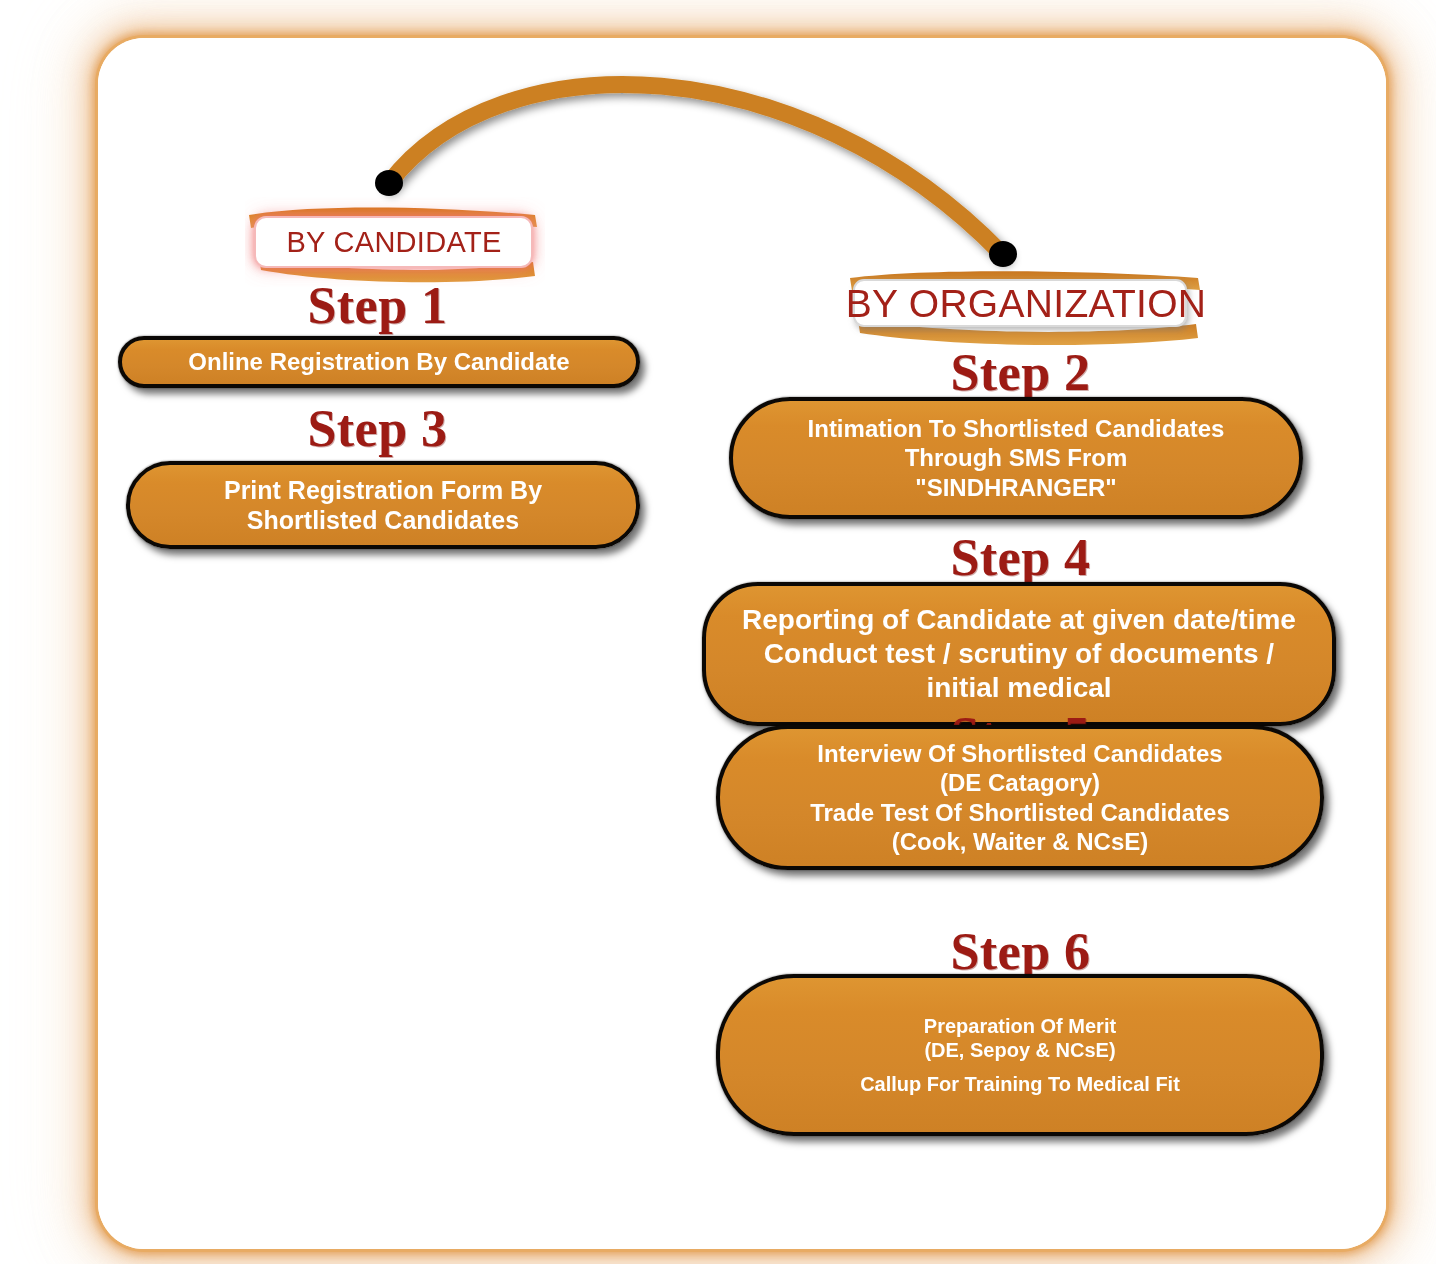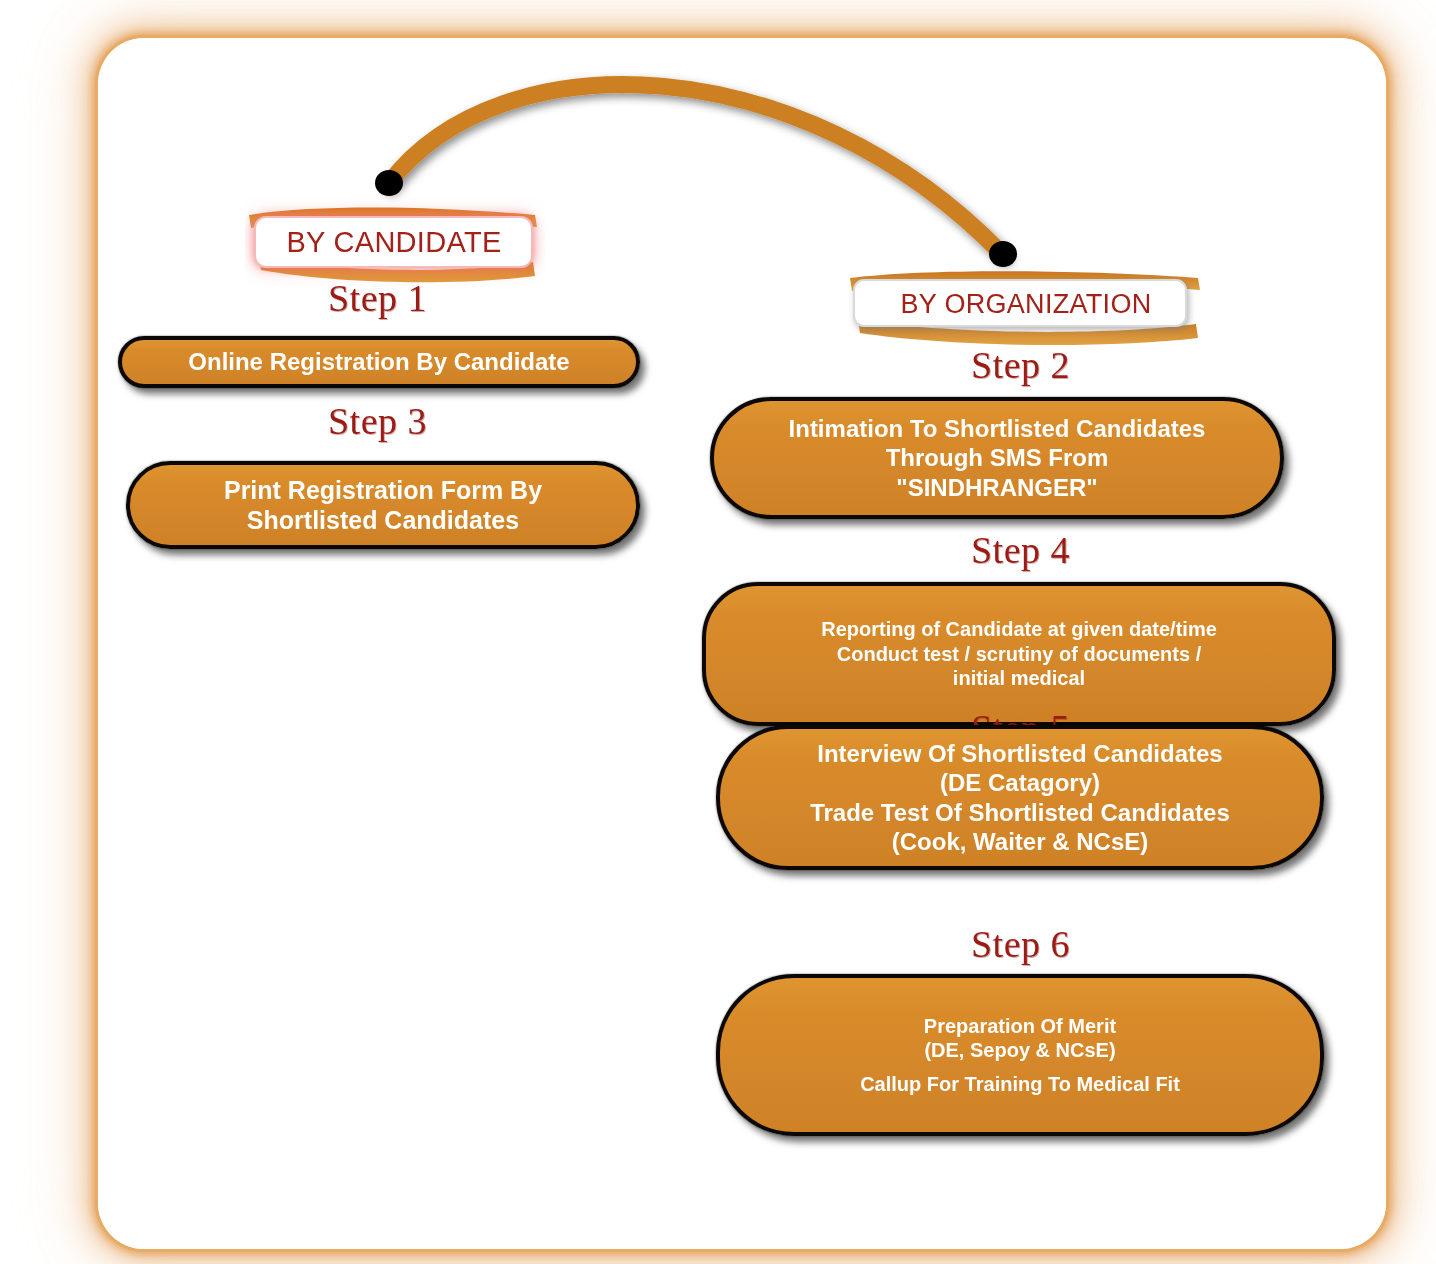--- a/index.html
+++ b/index.html
@@ -76,30 +76,30 @@
 
   #ribbon-candidate { left: 245px; top: 180px; width: 300px; height: 92px; }
   #ribbon-candidate .ribbon-label {
     left: 8px; top: 22px; width: 282px; height: 48px;
     font-size: 29px;
   }
 
   #ribbon-organization { left: 840px; top: 248px; width: 370px; height: 88px; }
   #ribbon-organization .ribbon-label {
     left: 12px; top: 16px; width: 348px; height: 48px;
-    font-size: 27px;
+    font-size: 39px;
   }
 
   
   .step-caption {
     position: absolute;
     color: #9C1B14;
     font-family: "Liberation Serif", serif;
-    font-weight: normal;
-    font-size: 38px;
+    font-weight: bold;
+    font-size: 52px;
     text-align: center;
     letter-spacing: 0.5px;
     text-shadow: 1px 1px 0 rgba(120,20,14,0.35);
   }
 
   
   .pbox {
     position: absolute;
     box-sizing: border-box;
     border: 4px solid #0b0805;
@@ -184,29 +184,29 @@
 
   <div class="step-caption" style="left:185px; top:383px; width:385px;">Step 3</div>
 
   <div class="pbox" style="left:126px; top:445px; width:514px; height:88px; border-radius:44px; font-size:25px;">
     <span class="line">Print Registration Form By</span>
     <span class="line">Shortlisted Candidates</span>
   </div>
 
   <div class="step-caption" style="left:828px; top:327px; width:385px;">Step 2</div>
 
-  <div class="pbox" style="left:710px; top:381px; width:574px; height:122px; border-radius:61px; font-size:24px;">
+  <div class="pbox" style="left:729px; top:381px; width:574px; height:122px; border-radius:61px; font-size:24px;">
     <span class="line">Intimation To Shortlisted Candidates</span>
     <span class="line">Through SMS From</span>
     <span class="line">"SINDHRANGER"</span>
   </div>
 
   <div class="step-caption" style="left:828px; top:512px; width:385px;">Step 4</div>
 
-  <div class="pbox" style="left:702px; top:566px; width:634px; height:144px; border-radius:56px; font-size:20px;">
+  <div class="pbox" style="left:702px; top:566px; width:634px; height:144px; border-radius:56px; font-size:28px;">
     <span class="line">Reporting of Candidate at given date/time</span>
     <span class="line">Conduct test / scrutiny of documents /</span>
     <span class="line">initial medical</span>
   </div>
 
   <div class="step-caption" style="left:828px; top:690px; width:385px;">Step 5</div>
 
   <div class="pbox" style="left:716px; top:709px; width:608px; height:145px; border-radius:72px; font-size:24px;">
     <span class="line">Interview Of Shortlisted Candidates</span>
     <span class="line">(DE Catagory)</span>

